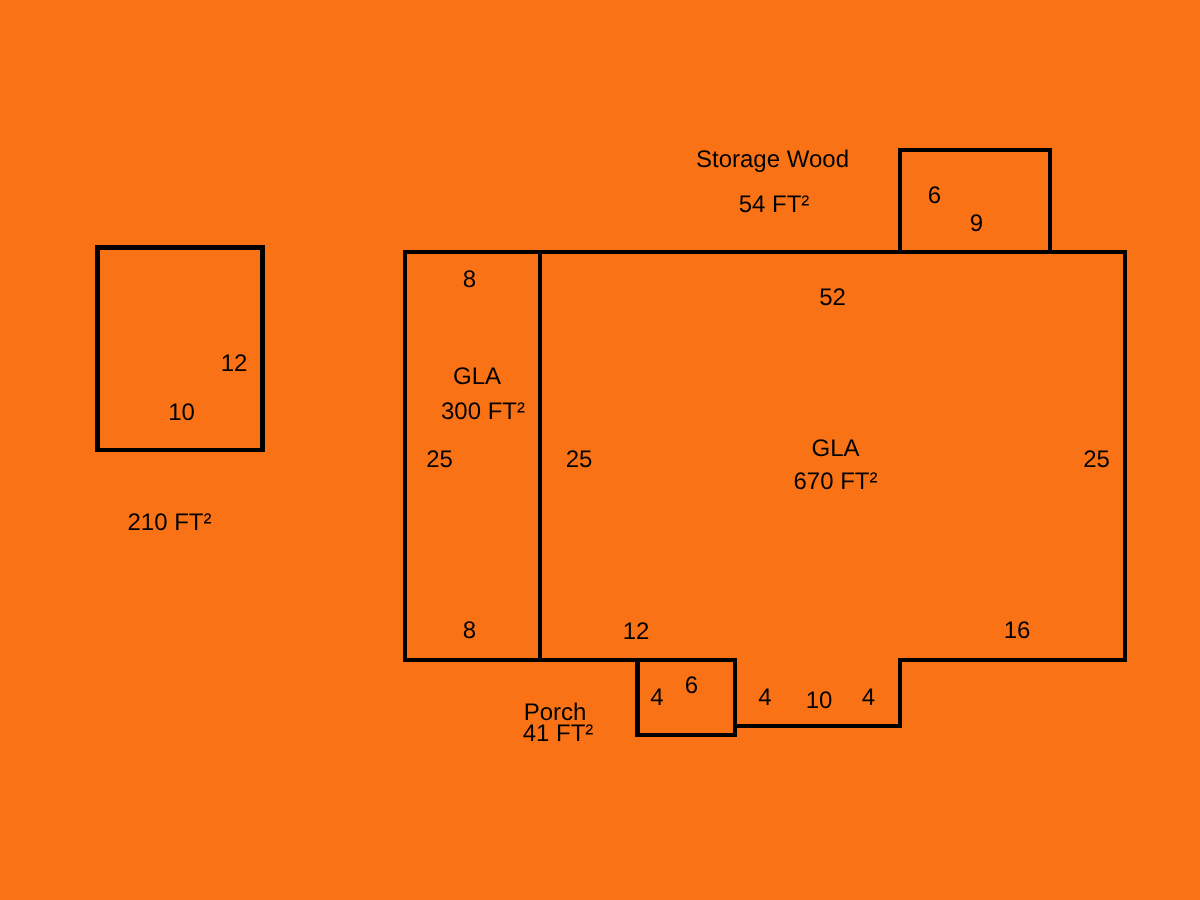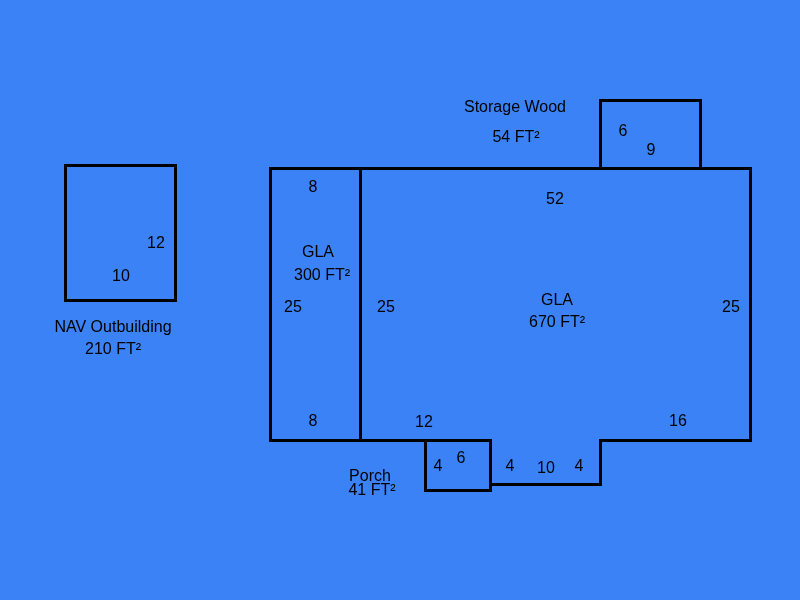--- a/index.html
+++ b/index.html
@@ -1,17 +1,17 @@
 <!DOCTYPE html>
 <html><head>
 <meta charset="utf-8">
 <style>
   html,body{margin:0;padding:0;}
   body{background:#ffffff;font-family:"Liberation Sans",sans-serif;}
-  .canvas{position:relative;width:800px;height:600px;background:#3b82f6;overflow:hidden;}
+  .canvas{position:relative;width:800px;height:600px;background:#f97316;overflow:hidden;}
   .canvas svg{position:absolute;left:0;top:0;}
   .shape{fill:none;stroke:#000000;stroke-width:3;}
   .lbl{
     position:absolute;
     transform:translate(-50%,-50%);
     font-size:16px;
     color:#000000;
     white-space:nowrap;
     line-height:1.1;
   }
@@ -34,21 +34,20 @@
     <rect class="shape" shape-rendering="crispEdges" x="65" y="165" width="110" height="135"></rect>
   </svg>
 
   <span class="lbl" style="left:515px;top:107px">Storage Wood</span>
   <span class="lbl" style="left:516px;top:137px">54 FT²</span>
   <span class="lbl" style="left:623px;top:131px">6</span>
   <span class="lbl" style="left:651px;top:150px">9</span>
 
   <span class="lbl" style="left:156px;top:243px">12</span>
   <span class="lbl" style="left:121px;top:276px">10</span>
-  <span class="lbl" style="left:113px;top:327px">NAV Outbuilding</span>
   <span class="lbl" style="left:113px;top:349px">210 FT²</span>
 
   <span class="lbl" style="left:313px;top:187px">8</span>
   <span class="lbl" style="left:318px;top:252px">GLA</span>
   <span class="lbl" style="left:322px;top:275px">300 FT²</span>
   <span class="lbl" style="left:293px;top:307px">25</span>
   <span class="lbl" style="left:313px;top:421px">8</span>
 
   <span class="lbl" style="left:555px;top:199px">52</span>
   <span class="lbl" style="left:386px;top:307px">25</span>

